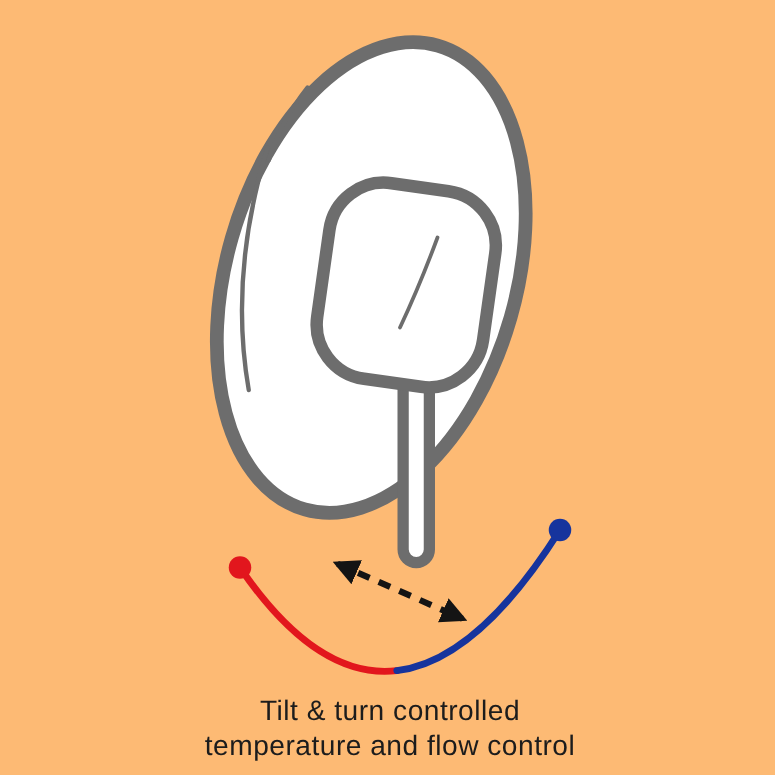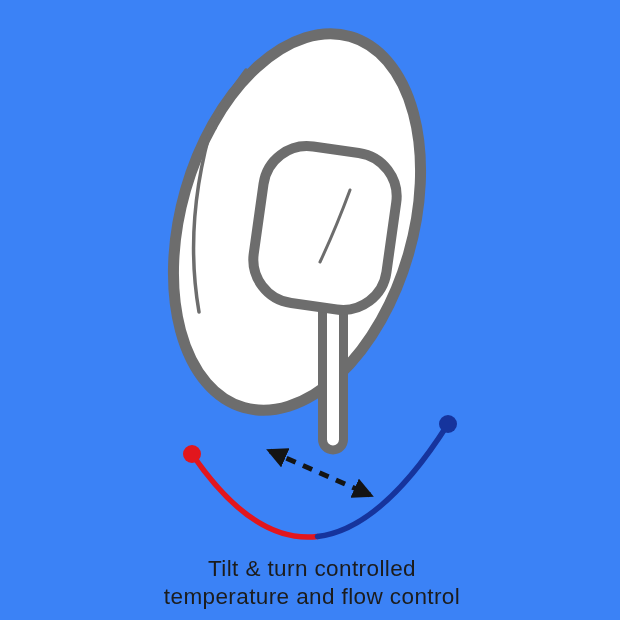--- a/index.html
+++ b/index.html
@@ -4,21 +4,21 @@
 <style>
   html, body {
     margin: 0;
     padding: 0;
     background: #ffffff;
   }
   .stage {
     position: relative;
     width: 620px;
     height: 620px;
-    background: #3b82f6;
+    background: #fdba74;
     font-family: "Liberation Sans", sans-serif;
     overflow: hidden;
   }
   svg { display: block; }
   .caption-text {
     letter-spacing: 0.4px;
     font-weight: 500;
   }
 </style>
 </head>

